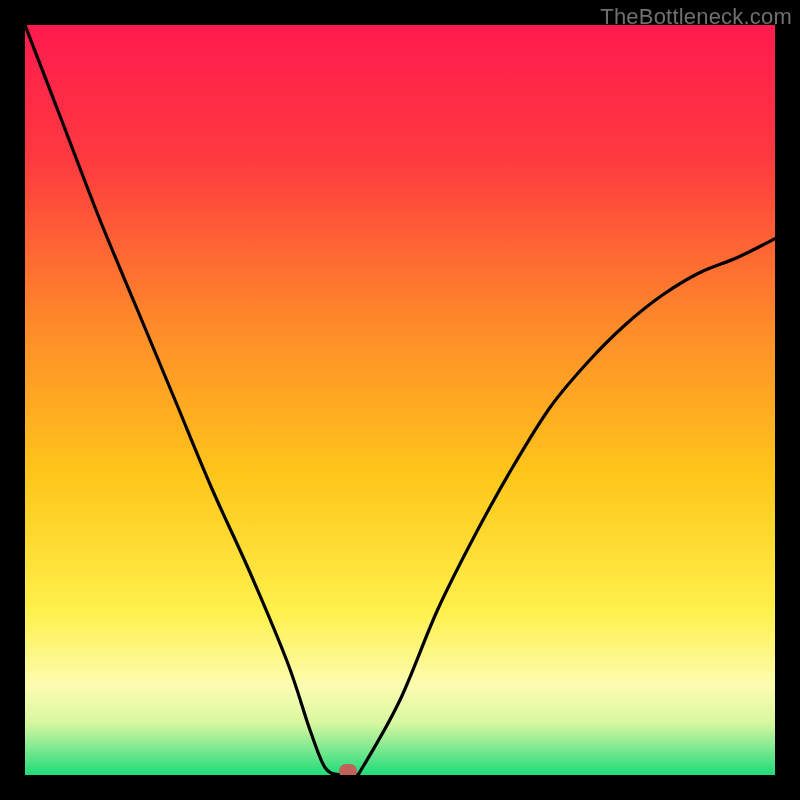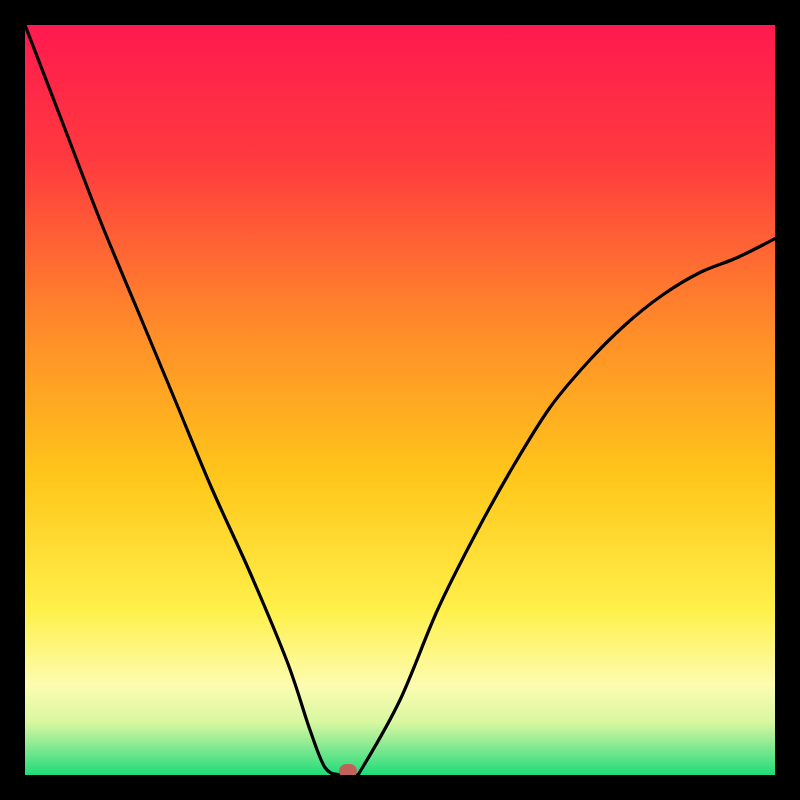--- a/index.html
+++ b/index.html
@@ -55,13 +55,14 @@
 <body>
 
 <div class="frame">
   <div class="plot">
     <div class="gradient" id="bg-gradient" style="background: linear-gradient(rgb(255, 26, 79) 0%, rgb(255, 58, 63) 18%, rgb(255, 138, 42) 40%, rgb(255, 198, 26) 60%, rgb(255, 240, 74) 78%, rgb(253, 252, 176) 88%, rgb(216, 247, 160) 93%, rgb(126, 232, 144) 96.5%, rgb(30, 220, 120) 100%);"></div>
     <svg class="curve" viewBox="0 0 750 750" preserveAspectRatio="none">
       <path id="curve-path" fill="none" d="M 0 0 C 6.25 16.25, 25 65, 37.5 97.5 C 50 130, 62.5 163.75, 75 195 C 87.5 226.25, 100 255, 112.5 285 C 125 315, 137.5 345, 150 375 C 162.5 405, 175 436.25, 187.5 465 C 200 493.75, 212.5 518.75, 225 547.5 C 237.5 576.25, 252.5 611.25, 262.5 637.5 C 272.5 663.75, 278.75 687.5, 285 705 C 291.25 722.5, 295 735, 300 742.5 C 305 750, 310 748.75, 315 750 C 320 751.25, 326.25 751.25, 330 750 C 333.75 748.75, 330 755, 337.5 742.5 C 345 730, 362.5 701.25, 375 675 C 387.5 648.75, 400.00000000000006 612.5, 412.50000000000006 585 C 425.00000000000006 557.5, 437.5 533.75, 450 510 C 462.5 486.25, 475 463.75, 487.5 442.5 C 500 421.25, 512.5 400, 525 382.5 C 537.5 365, 550 351.24999999999994, 562.5 337.49999999999994 C 575 323.74999999999994, 587.5 311.25, 600 300 C 612.5 288.75, 625 278.75, 637.5 270 C 650 261.25, 662.5 253.74999999999994, 675 247.49999999999994 C 687.5 241.24999999999994, 700 238.125, 712.5 232.5 C 725 226.875, 743.75 216.875, 750 213.75" stroke="#000000" stroke-width="3.2" stroke-linecap="round" stroke-linejoin="round"></path>
     </svg>
     <div class="marker" id="marker" style="left: 322.5px; top: 746.25px; background: rgb(192, 98, 90);"></div>
   </div>
+  <div class="watermark">TheBottleneck.com</div>
 </div>
 
 </body></html>

